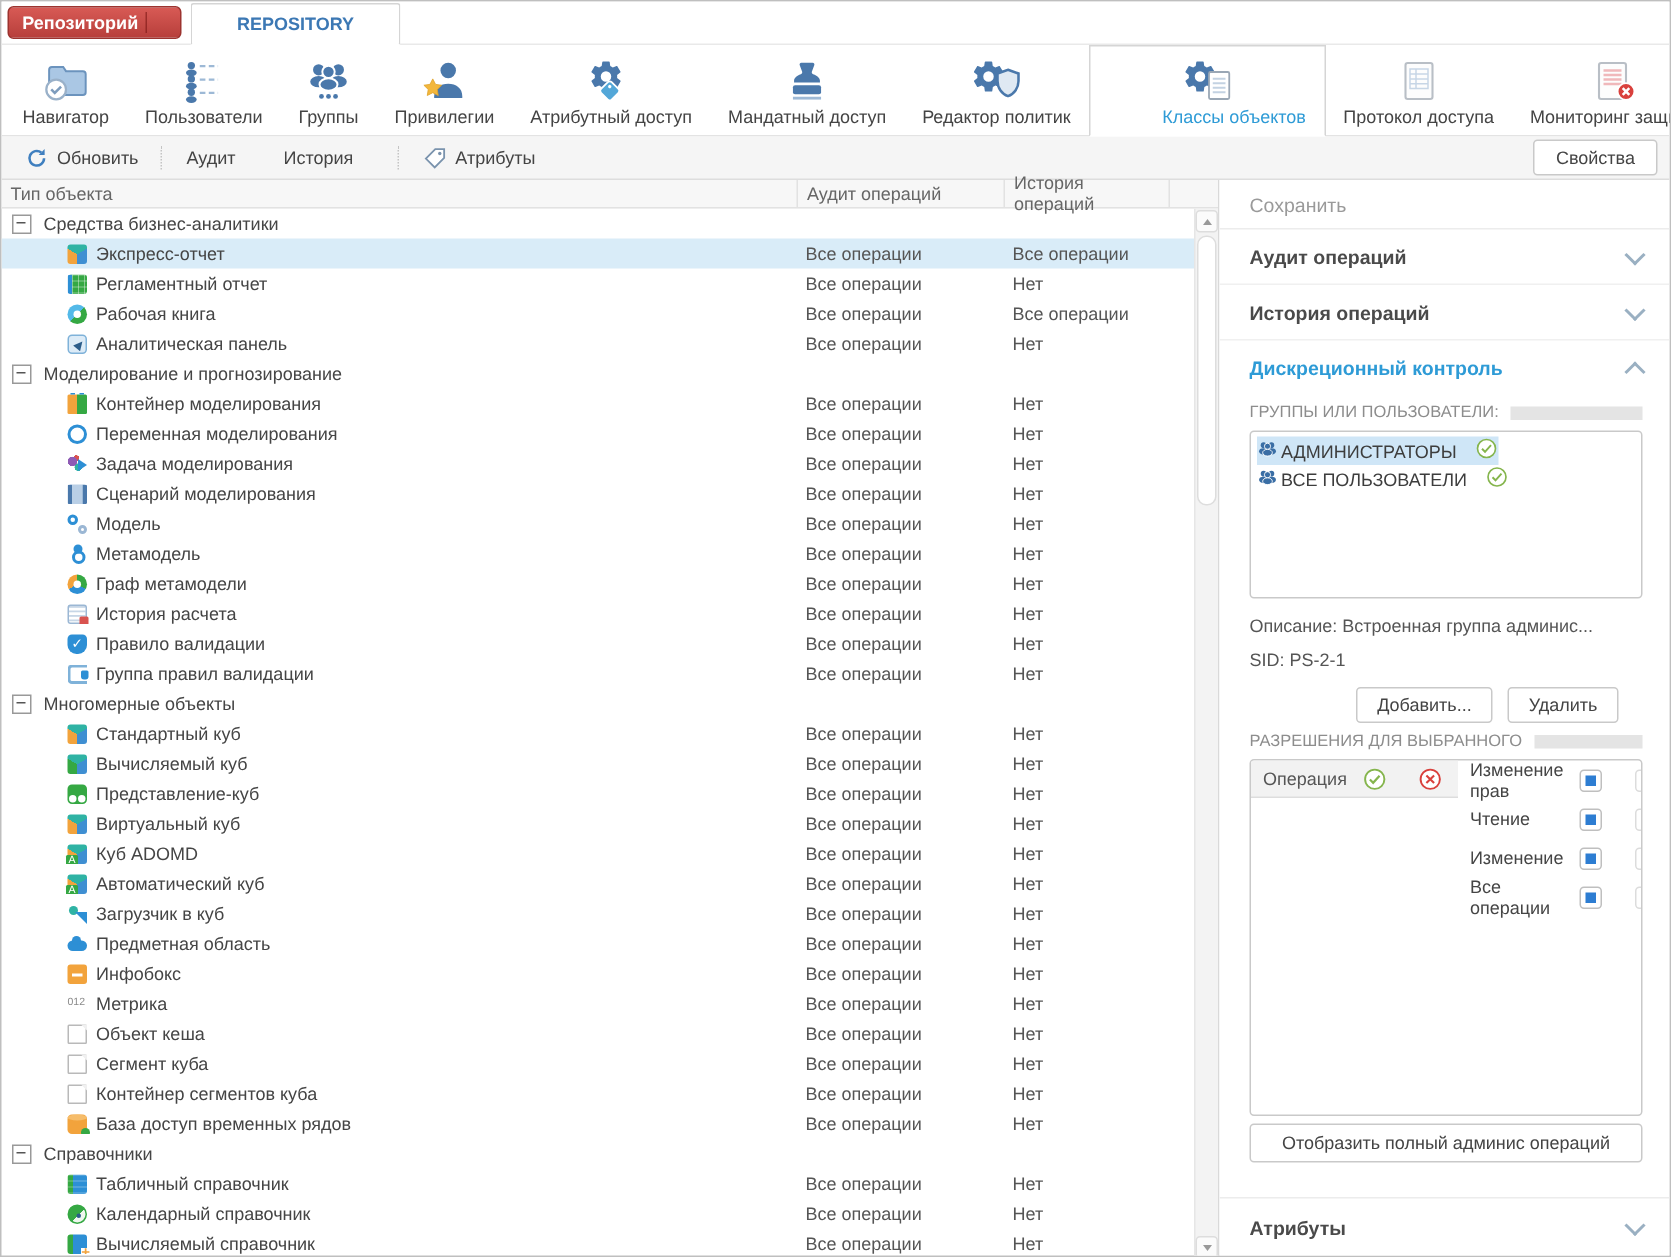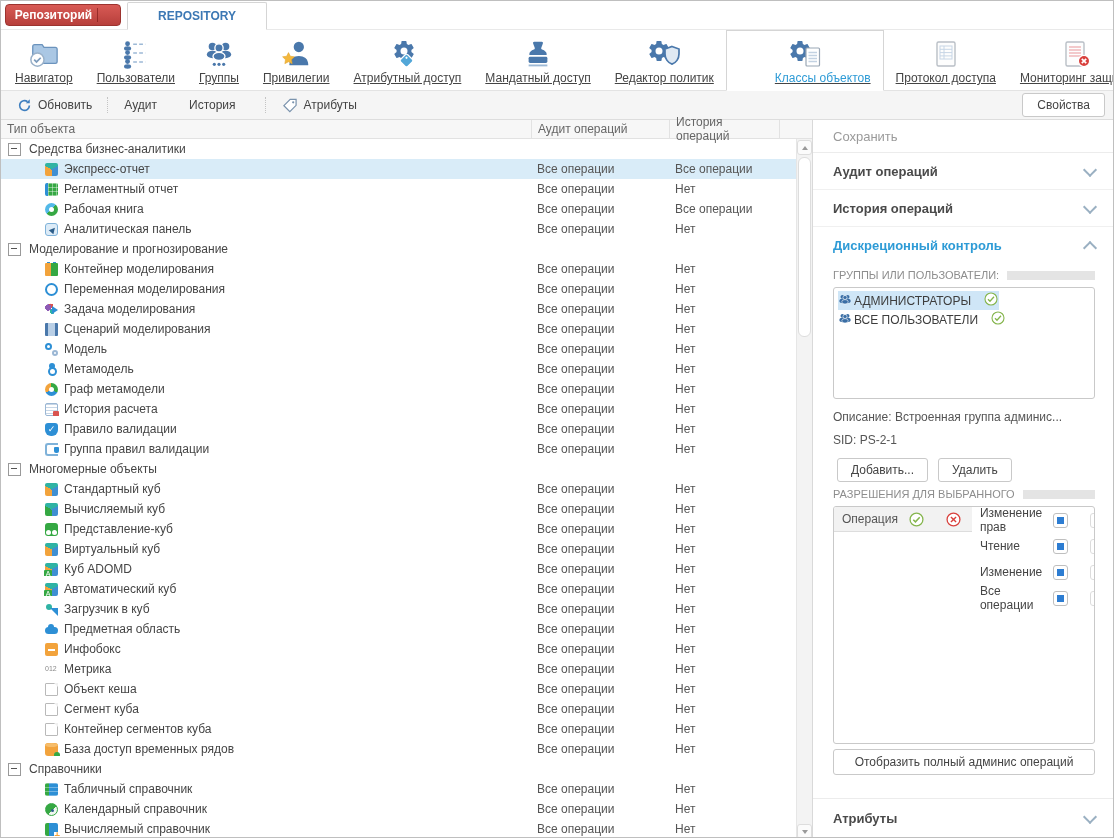--- a/index.html
+++ b/index.html
@@ -16,21 +16,21 @@
   .caret{width:0;height:0;border-left:4px solid transparent;border-right:4px solid transparent;border-top:4px solid #5e1switch;}
   .caret{border-top-color:#5e1b18;}
   .caret.gray{border-top-color:#666;}
   .tab{height:26px;margin-left:6px;border:1px solid #d5d5d5;border-bottom:1px solid #fff;background:#fff;
        color:#3c78b4;font-weight:bold;font-size:12px;padding:0 30px;display:flex;align-items:center;
        border-radius:2px 2px 0 0;position:relative;z-index:2;margin-bottom:-1px;}
 
   
   .ribbon{height:60px;display:flex;align-items:stretch;padding:0 2px;border-top:1px solid #e9e9e9;border-bottom:1px solid #e3e3e3;background:#fff;}
   .ritem{display:flex;flex-direction:column;align-items:center;justify-content:flex-end;
-         padding:3px 12px 5px;font-size:12px;color:#444;gap:2px;cursor:pointer;white-space:nowrap;text-decoration:underline;}
+         padding:3px 12px 5px;font-size:12px;color:#444;gap:2px;cursor:pointer;white-space:nowrap;}
   .ritem svg{height:30px;width:38px;display:block;}
   .ritem.selected{border:1px solid #d5d5d5;border-bottom:1px solid #fff;background:#fff;margin-bottom:-1px;z-index:3;}
   .ritem.selected .rlbl{color:#2e9bd6;padding-left:36px;}
 
   
   .toolbar{height:28px;background:#f5f5f5;border-bottom:1px solid #ddd;display:flex;align-items:center;
            padding:0 8px;gap:2px;font-size:12px;color:#444;}
   .tbtn{display:flex;align-items:center;gap:6px;padding:3px 8px;border-radius:3px;cursor:pointer;}
   .tsep{width:1px;height:16px;border-left:1px dotted #c4c4c4;margin:0 5px;}
   .props-btn{margin-left:auto;background:#fff;border:1px solid #c9c9c9;border-radius:3px;
@@ -129,21 +129,21 @@
   .chev.up{transform:rotate(-135deg);margin-top:4px;}
   .dac-body{padding:0 18px 0 20px;}
   .mini-label{display:flex;align-items:center;gap:8px;color:#8d8d8d;font-size:11px;margin:6px 0 6px;white-space:nowrap;}
   .mini-label .bar{flex:1;height:9px;background:#e4e4e4;}
   .listbox{border:1px solid #c9c9c9;border-radius:3px;height:104px;padding:3px 4px;overflow:hidden;}
   .gitem{display:flex;align-items:center;height:19px;width:max-content;padding-right:1px;cursor:pointer;}
   .gitem.selected{background:#cfe6f7;}
   .gitem .nm{font-size:12px;color:#3d3d3d;margin:0 13px 0 2px;}
   .desc{margin-top:11px;color:#555;}
   .sid{margin-top:9px;color:#555;}
-  .btn-row{display:flex;gap:10px;margin:11px 4px 2px;}
+  .btn-row{display:flex;justify-content:flex-end;gap:10px;margin:11px 16px 2px;}
   .btn{background:#fff;border:1px solid #c9c9c9;border-radius:3px;padding:4px 13px;font-size:12px;color:#444;cursor:pointer;}
   .permbox{border:1px solid #c9c9c9;border-radius:3px;height:236px;display:flex;flex-direction:row;overflow:hidden;}
   .phead{display:flex;background:#f2f2f2;border-bottom:1px solid #ddd;height:24px;align-items:center;font-size:12px;color:#555;flex:0 0 24px;}
   .pc1{flex:1;padding-left:8px;}
   .pc2,.pc3{width:37px;display:flex;justify-content:center;align-items:center;}
   .prow{display:flex;height:26px;align-items:center;font-size:12px;color:#454545;flex:0 0 26px;}
   .cb{width:15px;height:15px;border:1px solid #bfbfbf;border-radius:3px;background:#fff;display:flex;align-items:center;justify-content:center;box-sizing:border-box;cursor:pointer;}
   .cb.off{border-color:#dcdcdc;}
   .cb.on::after{content:"";width:7px;height:7px;background:#2d7dd2;}
   .showall{margin-top:5px;width:100%;background:#fff;border:1px solid #c9c9c9;border-radius:3px;padding:5px 0;font-size:12px;color:#444;cursor:pointer;font-family:"Liberation Sans",sans-serif;}

